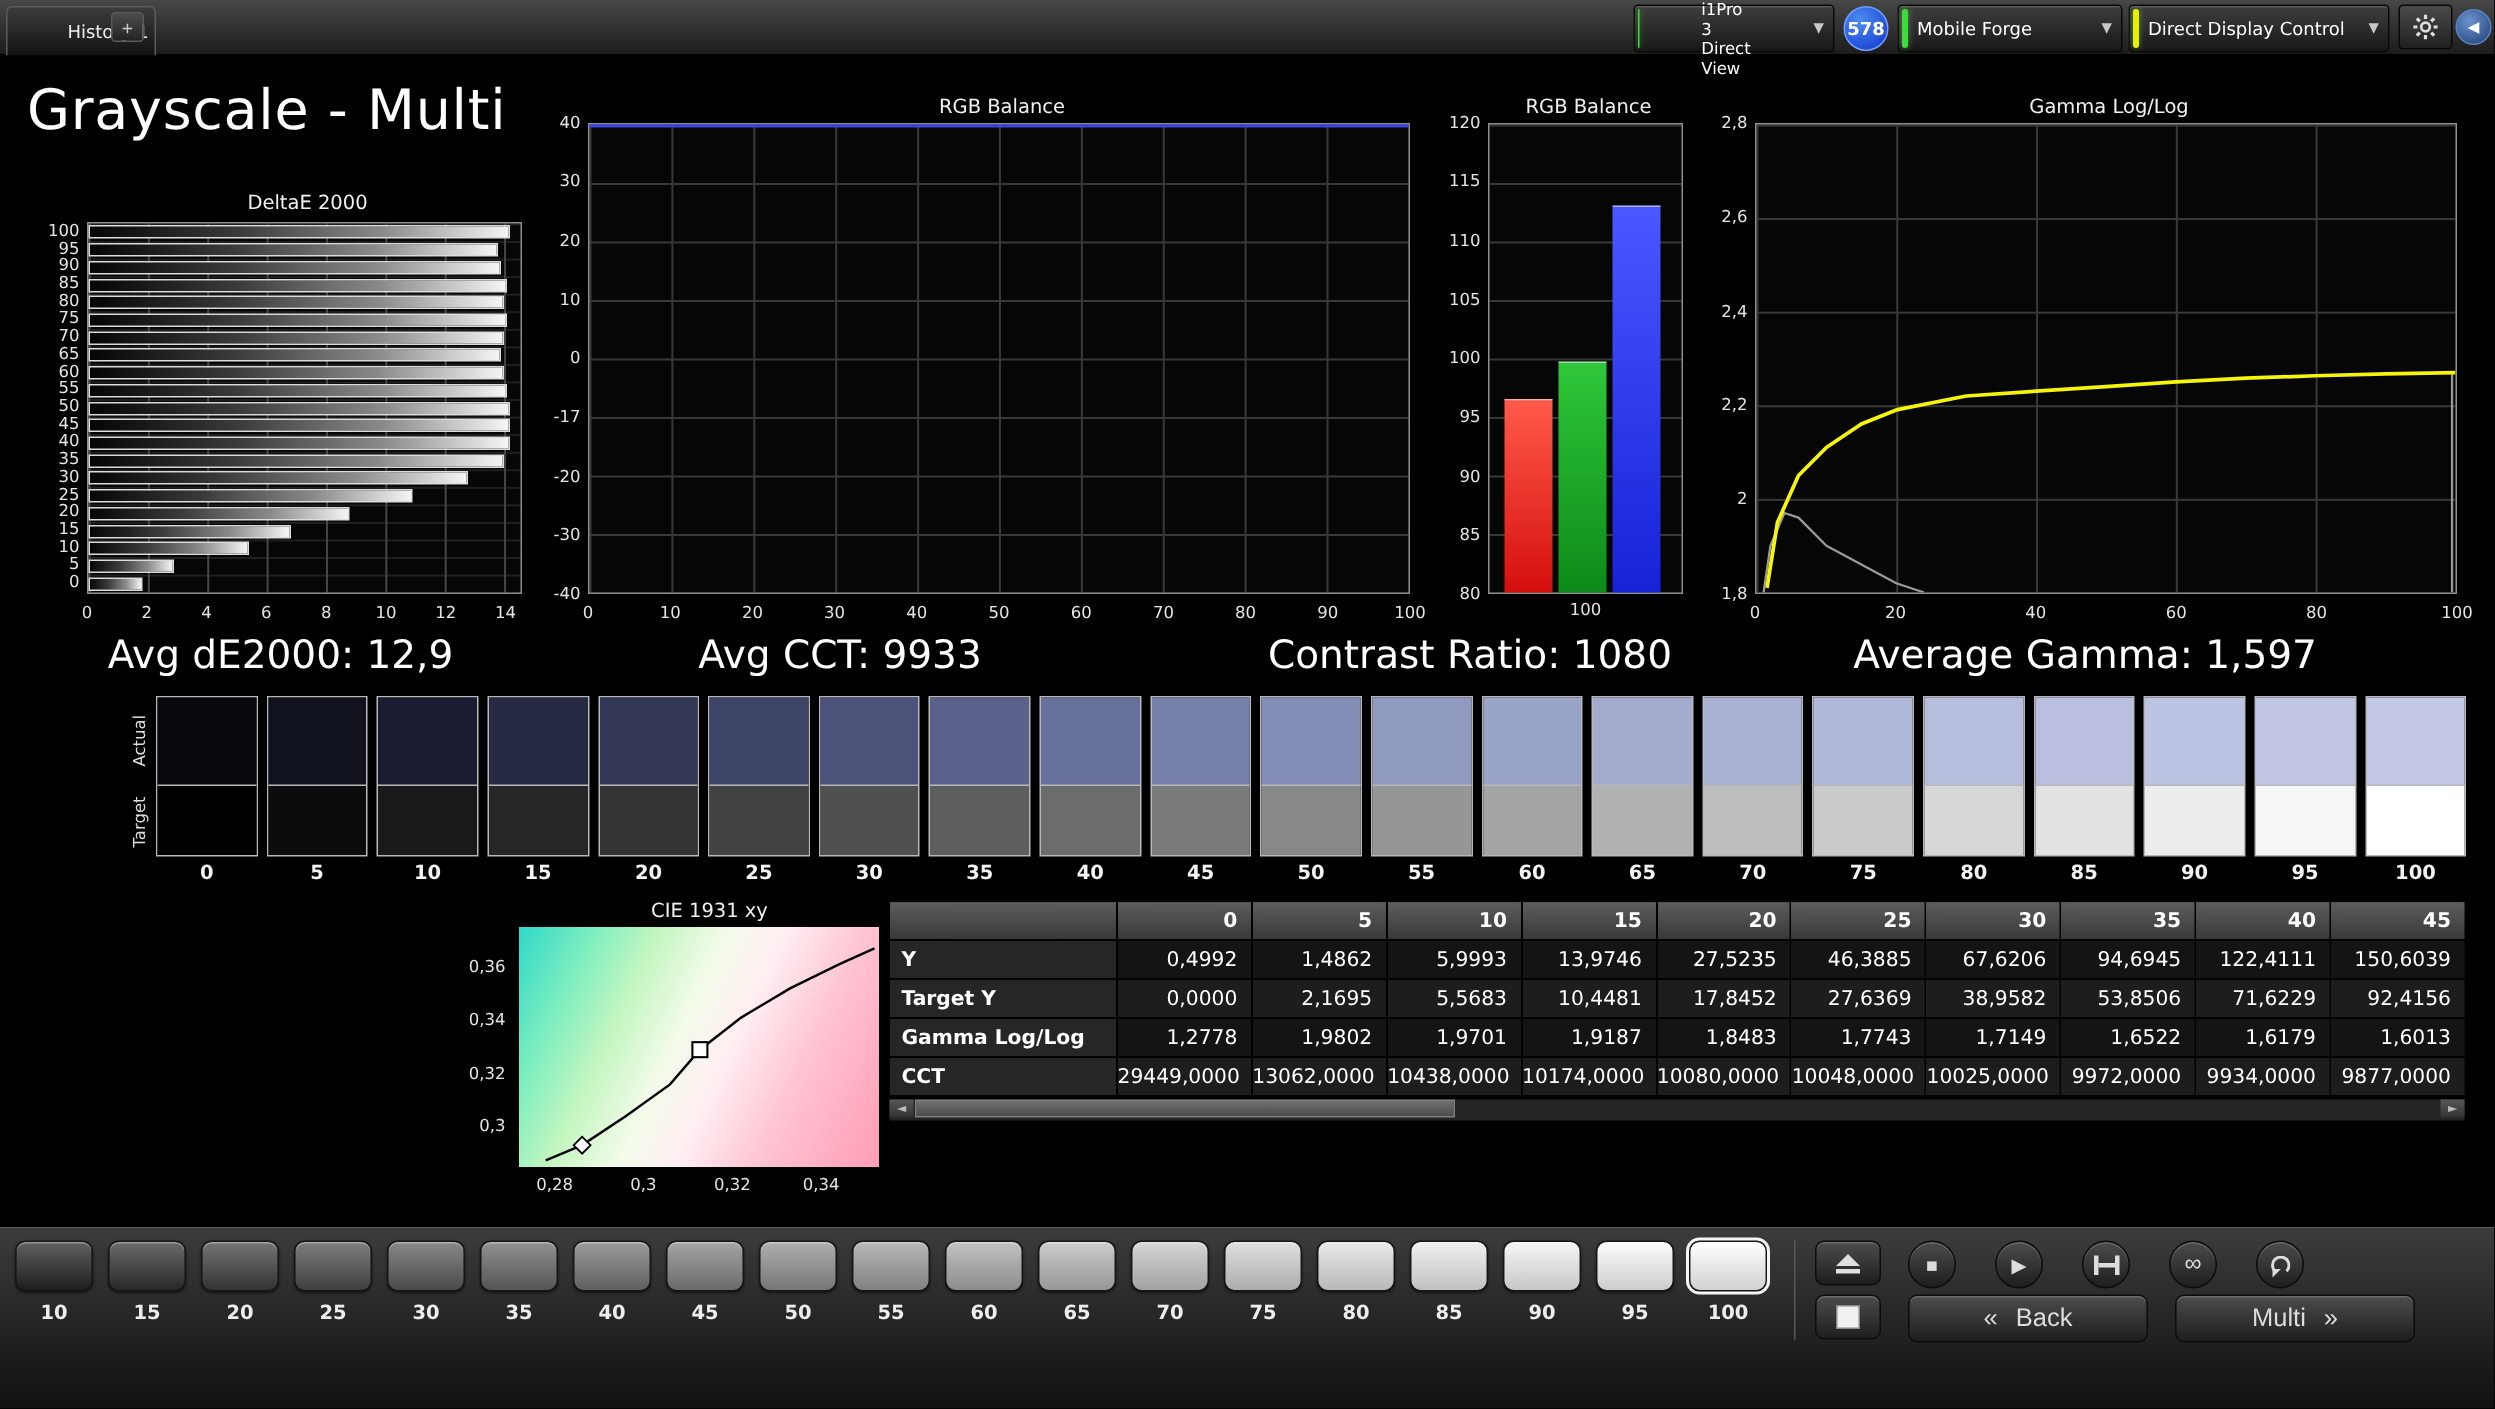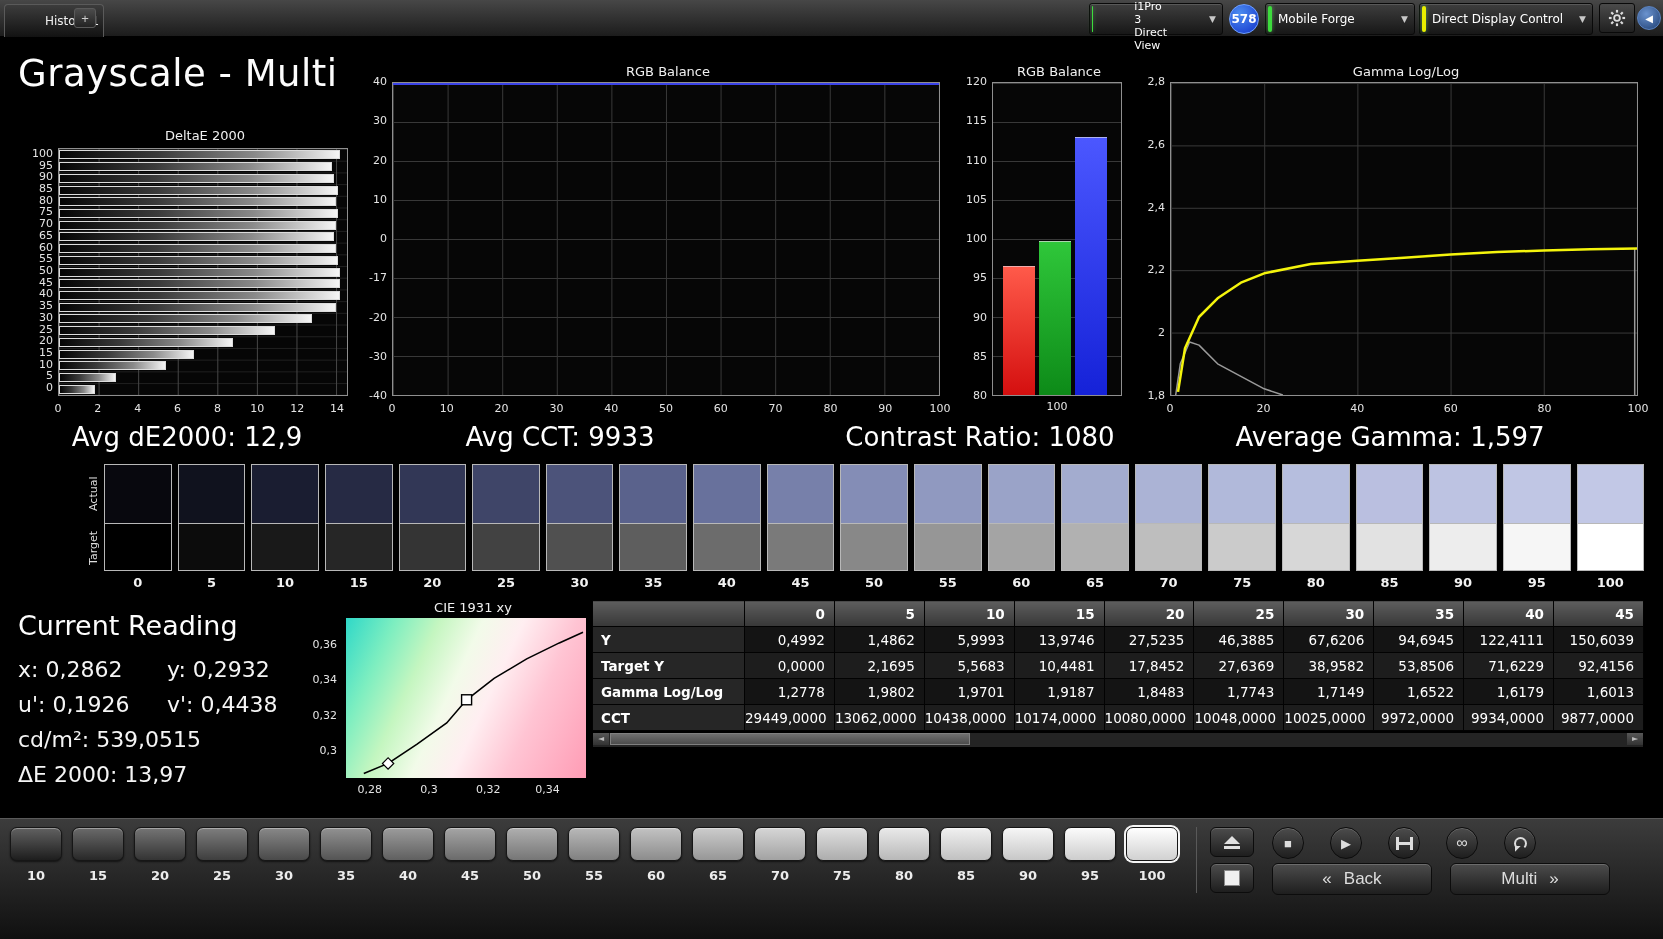--- a/index.html
+++ b/index.html
@@ -498,37 +498,20 @@
         <div class="sw-cell">
           <div class="sw-box">
             <div class="sw-a" style="background: rgb(194, 200, 230);"></div>
             <div class="sw-t" style="background: rgb(255, 255, 255);"></div>
           </div>
           <div class="sw-label">100</div>
         </div>
       </div>
   </section>
 
-  <section class="sec" id="sec-cr">
-    <div class="cr-title">Current Reading</div>
-    <div class="cr-row">
-      <span class="c1">x: 0,2862</span>
-      <span>y: 0,2932</span>
-    </div>
-    <div class="cr-row">
-      <span class="c1">u': 0,1926</span>
-      <span>v': 0,4438</span>
-    </div>
-    <div class="cr-row">
-      <span>cd/m²: 539,0515</span>
-    </div>
-    <div class="cr-row">
-      <span>ΔE 2000: 13,97</span>
-    </div>
-  </section>
 
   <section class="sec" id="sec-cie">
     <div class="c-title">CIE 1931 xy</div>
     <div id="ciePlot">
       <svg id="cieSvg" preserveAspectRatio="none" viewBox="0 0 240 160">
           <polyline points="17.8,155.6 42.1,145.4 71.1,126.2 100.7,104.9 120.6,81.8 148.1,60.4 180.7,40.9 213.3,24.9 237.0,14.2" fill="none" stroke="#000" stroke-width="1.6"></polyline>
           <rect x="115.59259259259252" y="76.77777777777774" width="10" height="10" fill="#fff" stroke="#000" stroke-width="1.4"></rect>
           <rect x="38.07407407407406" y="141.42222222222216" width="8" height="8" transform="rotate(45 42.07407407407406 145.42222222222216)" fill="#fff" stroke="#000" stroke-width="1.2"></rect>
         </svg>
     </div>

